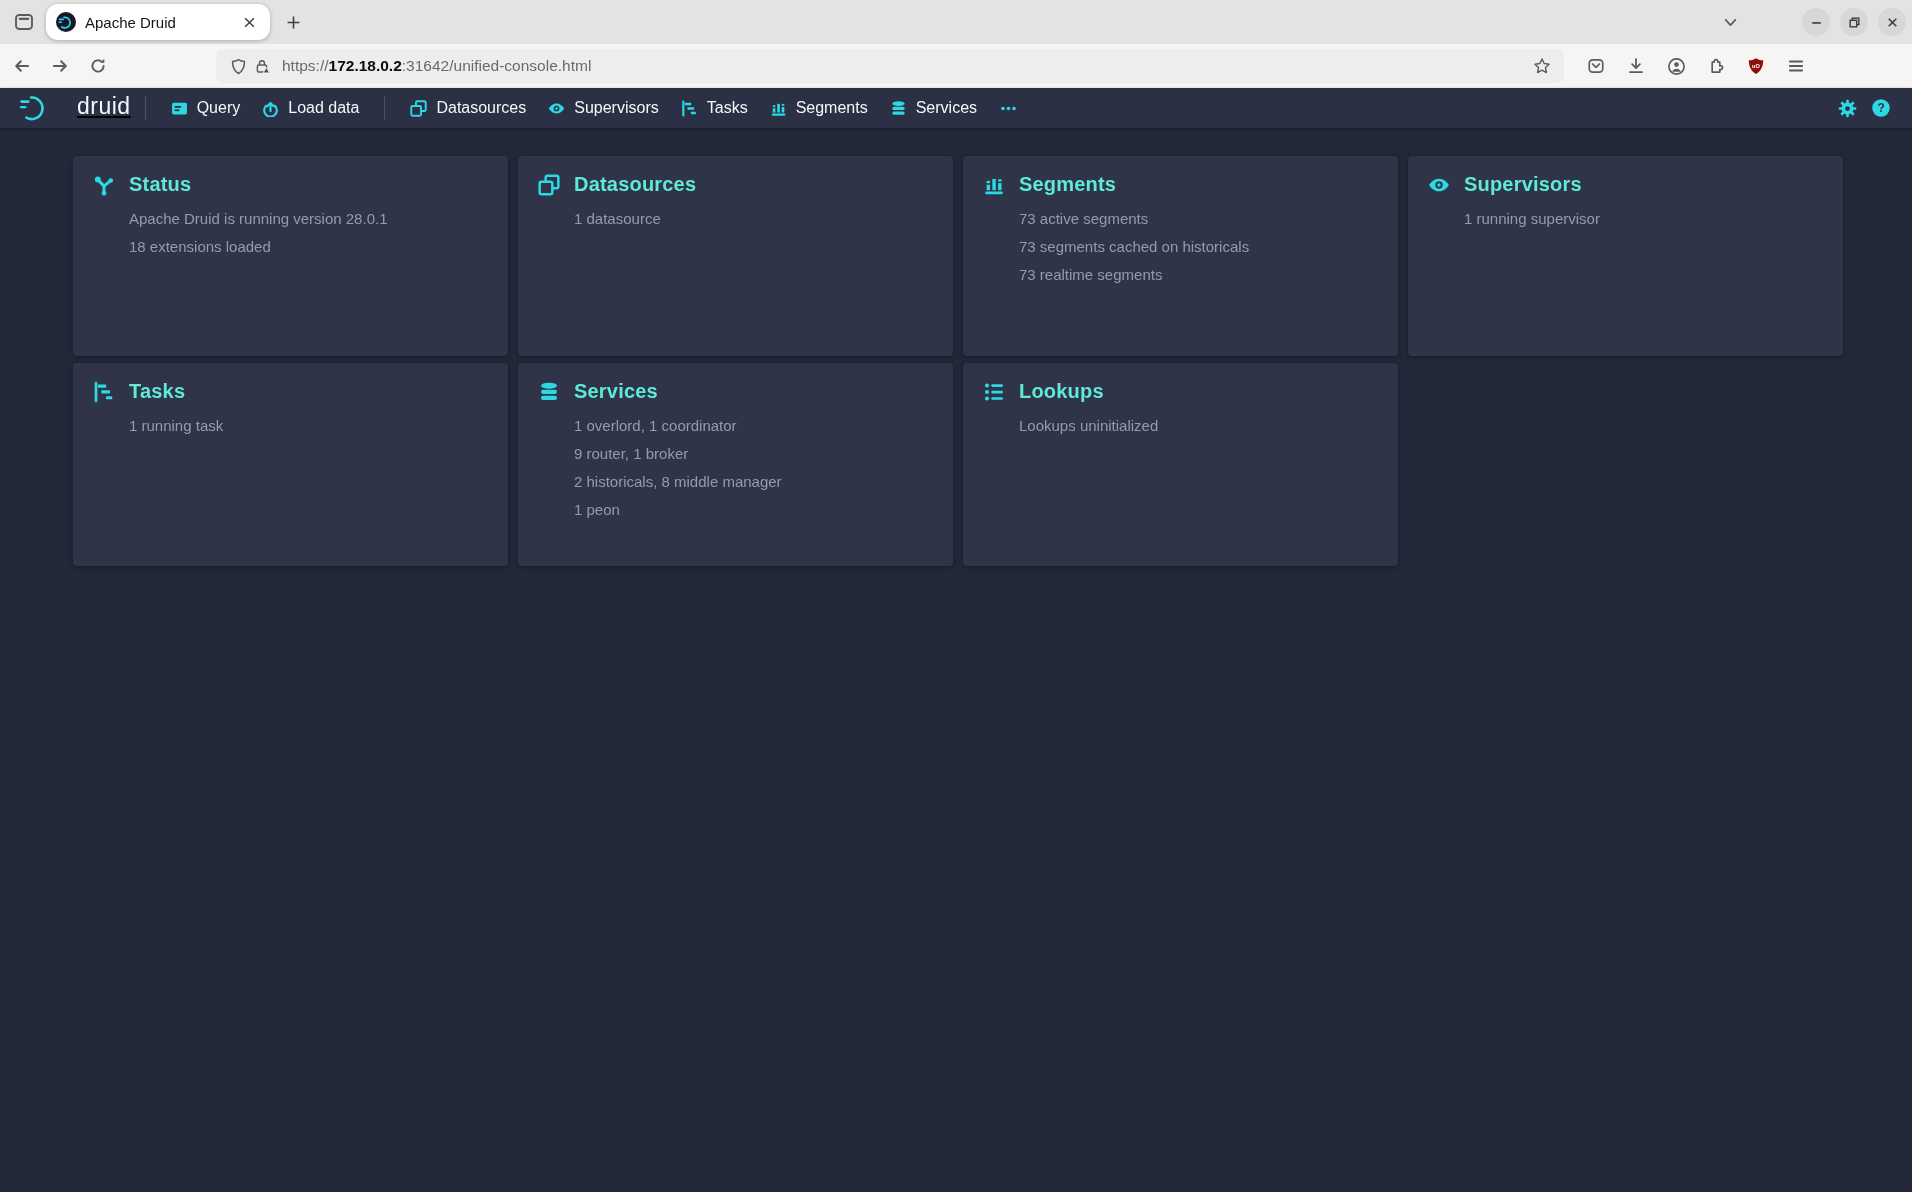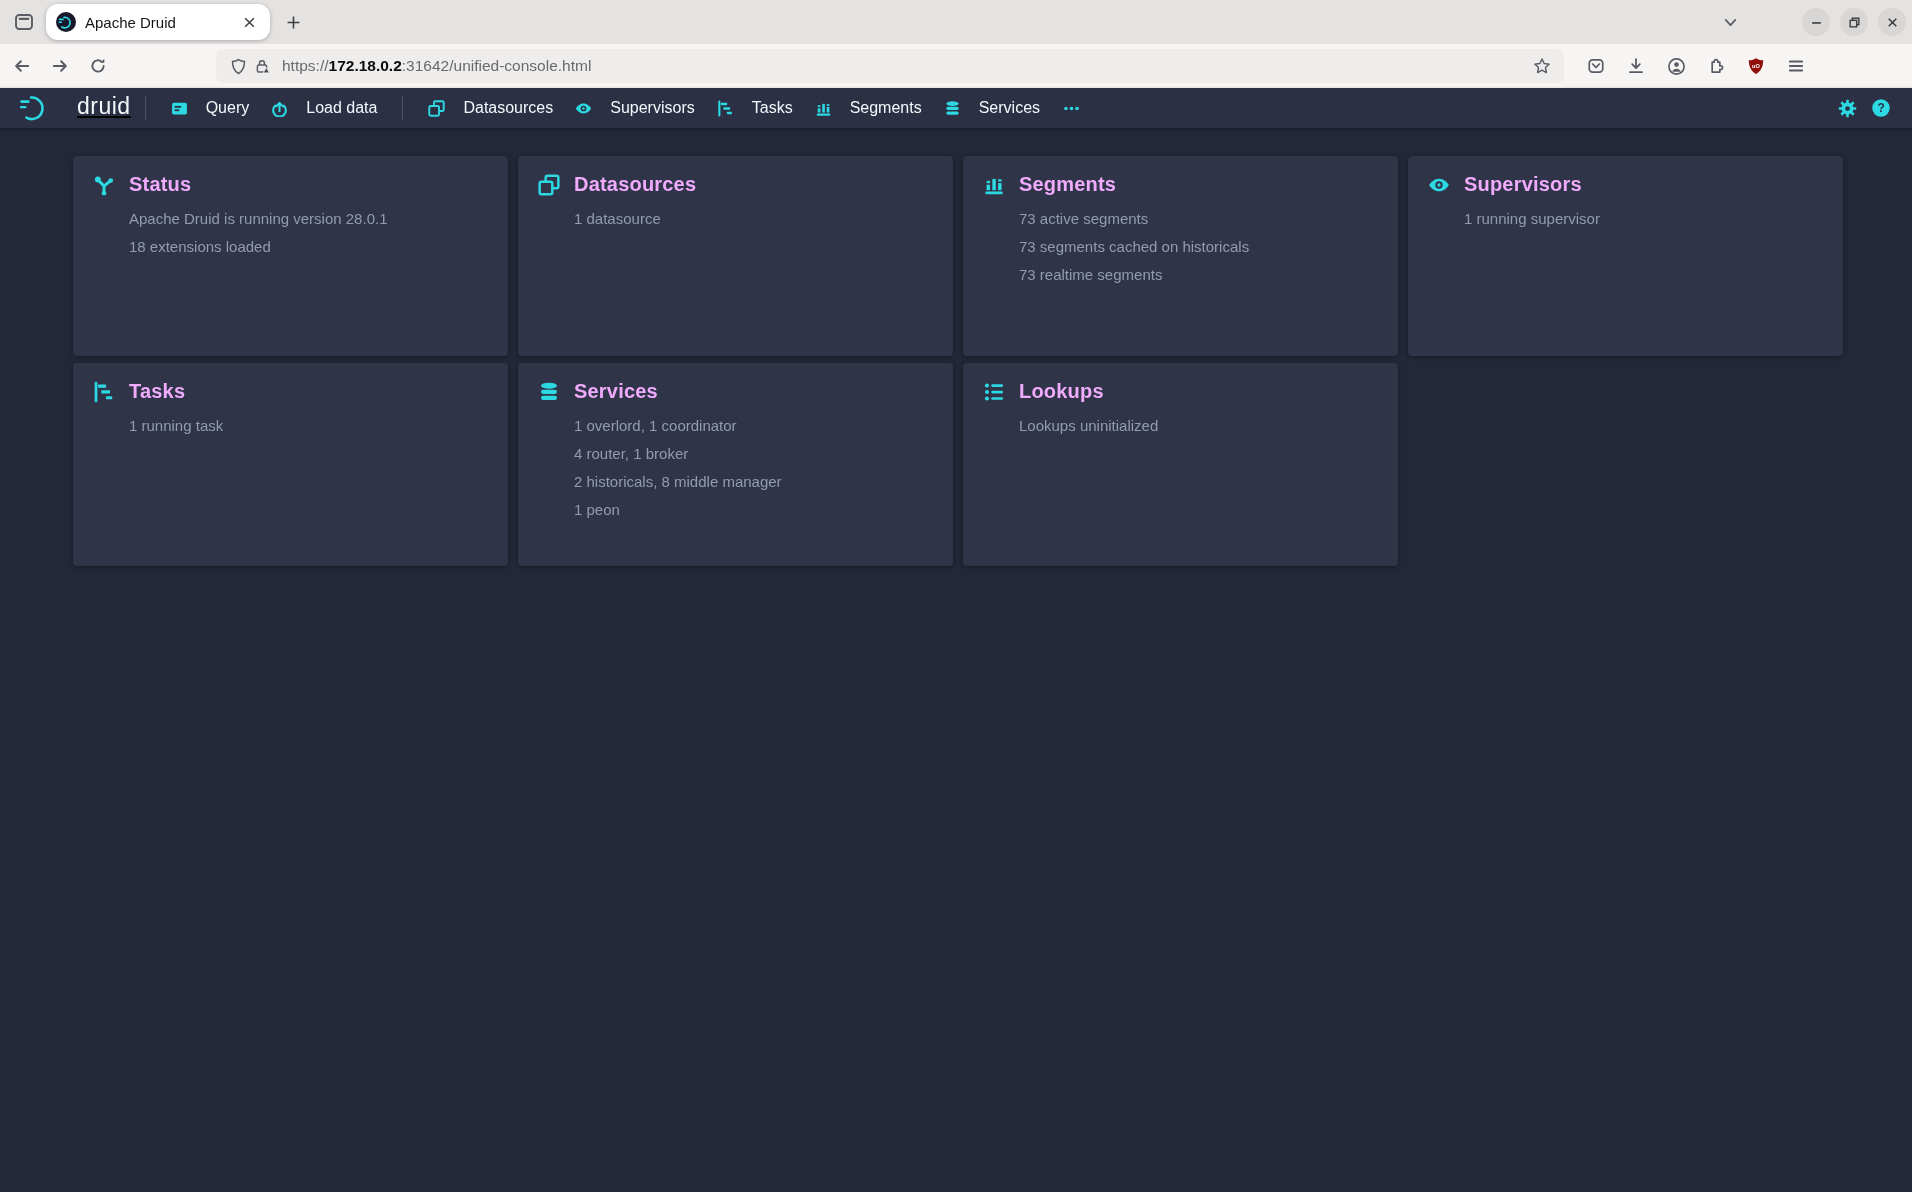--- a/index.html
+++ b/index.html
@@ -26,33 +26,33 @@
   .url-text { margin-left:8px; font-size:15.5px; color:#69696e; flex:1; white-space:nowrap; overflow:hidden; }
   .url-text b { color:#0c0c0d; font-weight:700; }
   .toolbar-icons { display:flex; align-items:center; gap:8px; margin-left:16px; }
   .tbtn { width:32px; height:32px; border-radius:6px; display:flex; align-items:center; justify-content:center; }
 
   
   .dnav { height:40px; background:#2b3044; display:flex; align-items:center; padding:0 14px; box-shadow:0 1px 3px rgba(0,0,0,.4); }
   .brand { display:flex; gap:25px; margin-left:4px;text-decoration:underline; }
   .brand-name { color:#f5f8fa; font-size:23px; letter-spacing:.5px; font-weight:400; }
   .vdiv { width:1px; height:24px; background:rgba(255,255,255,.16); margin:0 14px; }
-  .ni { display:flex; align-items:center; gap:18px; padding:0 11px; height:40px; color:#f5f8fa; font-size:16px; cursor:pointer; }
+  .ni { display:flex; align-items:center; gap:9px; padding:0 11px; height:40px; color:#f5f8fa; font-size:16px; cursor:pointer; }
   .ni svg { width:17px; height:17px; }
   .dots { padding:0 12px; }
   .dnav-spacer { flex:1; }
   .nrbtn { width:34px; height:34px; display:flex; align-items:center; justify-content:center; }
 
   
   .content { padding:28px 0 0 73px; }
   .cards { display:grid; grid-template-columns:repeat(4,435px); grid-template-rows:200px 203px; column-gap:10px; row-gap:7px; }
   .card { background:#2f3449; border-radius:4px; box-shadow:0 1px 4px rgba(0,0,0,.35); padding:17px 20px 0 20px; cursor:pointer; }
   .card-head { display:flex; align-items:center; gap:14px; }
   .card-head svg { width:22px; height:22px; flex:0 0 auto; }
-  .card-title { color:#f0abfc; font-size:20px; font-weight:700; letter-spacing:.2px; }
+  .card-title { color:#5eead4; font-size:20px; font-weight:700; letter-spacing:.2px; }
   .card-lines { margin:9px 0 0 36px; }
   .card-lines p { font-size:15px; line-height:28px; color:#939cae; }
 
   .cy { fill:#2cd9e2; }
   .cys { stroke:#2cd9e2; fill:none; }
   .gray-s { stroke:#5b5b66; fill:none; }
   .gray-f { fill:#5b5b66; }
 </style>
 </head>
 <body>
@@ -379,21 +379,21 @@
         <div class="card-head">
           <svg viewBox="0 0 16 16">
             <ellipse cx="8" cy="3.4" rx="5.8" ry="2.2" class="cy"></ellipse>
             <rect x="2.2" y="6.4" width="11.6" height="3" rx="1.5" class="cy"></rect>
             <rect x="2.2" y="10.8" width="11.6" height="3" rx="1.5" class="cy"></rect>
           </svg>
           <span class="card-title">Services</span>
         </div>
         <div class="card-lines">
           <p>1 overlord, 1 coordinator</p>
-          <p>4 router, 1 broker</p>
+          <p>9 router, 1 broker</p>
           <p>2 historicals, 8 middle manager</p>
           <p>1 peon</p>
         </div>
       </div>
 
       <div class="card">
         <div class="card-head">
           <svg viewBox="0 0 16 16">
             <circle cx="2.9" cy="3.3" r="1.5" class="cy"></circle>
             <circle cx="2.9" cy="8" r="1.5" class="cy"></circle>

